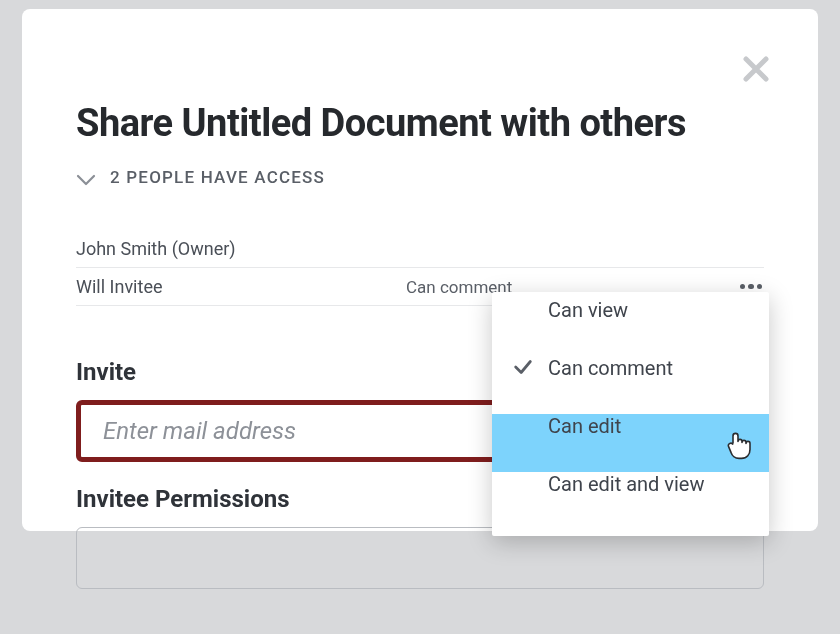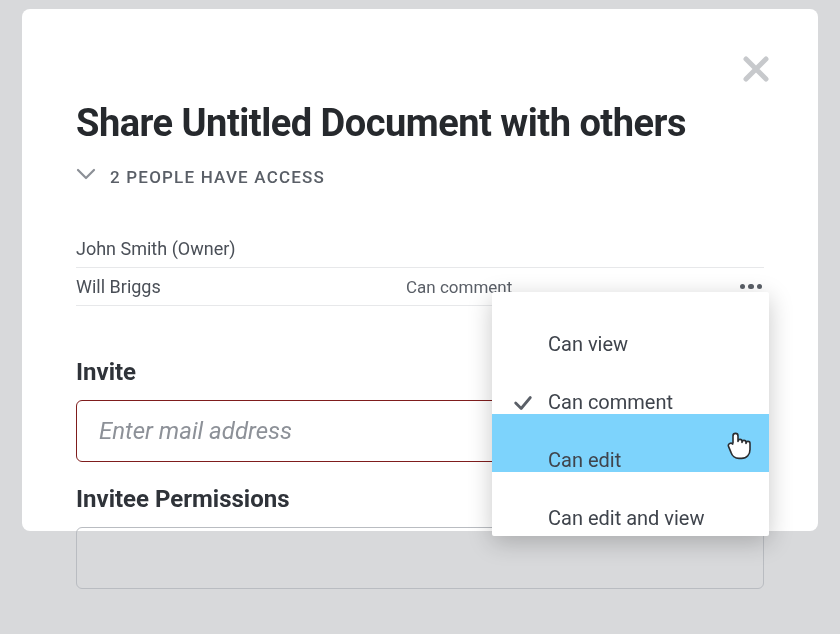--- a/index.html
+++ b/index.html
@@ -41,21 +41,21 @@
     }
     .dialog-title {
       font-size: 38px;
       font-weight: 700;
       color: #26292d;
       margin-top: 56px;
       letter-spacing: -0.5px;
     }
     .access-row {
       display: flex;
-      align-items: flex-start;
+      align-items: flex-end;
       margin-top: 22px;
       gap: 14px;
     }
     .chevron {
       width: 20px;
       height: 14px;
       color: #8b8f96;
       display: flex;
       align-items: center;
       justify-content: center;
@@ -108,21 +108,21 @@
       color: #2f3339;
       margin-top: 52px;
     }
     .section-label.second {
       margin-top: 23px;
     }
     .text-input {
       width: 100%;
       height: 62px;
       margin-top: 14px;
-      border: 1px solid #7f1d1d;
+      border: 5px solid #7f1d1d;
       border-radius: 6px;
       padding: 0 22px;
       font-size: 24px;
       font-style: italic;
       color: #8d9198;
       font-family: inherit;
       outline: none;
     }
     .text-input::placeholder {
       color: #8d9198;
@@ -142,21 +142,21 @@
       left: 470px;
       width: 277px;
       background: #fff;
       box-shadow: 0 6px 24px rgba(0,0,0,0.22);
       border-radius: 2px;
       padding: 6px 0;
       z-index: 10;
     }
     .dd-item {
       display: flex;
-      align-items: flex-end;
+      align-items: flex-start;
       height: 58px;
       padding: 0 10px 0 20px;
       font-size: 20px;
       color: #3f444c;
       cursor: pointer;
       position: relative;
     }
     .dd-item.highlight {
       background: #7dd3fc;
     }
@@ -206,21 +206,21 @@
     <div class="access-label">2 PEOPLE HAVE ACCESS</div>
   </div>
 
   <div class="people-list">
     <div class="person-row">
       <div class="person-name">John Smith (Owner)</div>
       <div class="person-perm"></div>
       <div style="width:34px"></div>
     </div>
     <div class="person-row">
-      <div class="person-name">Will Briggs</div>
+      <div class="person-name">Will Invitee</div>
       <div class="person-perm">Can comment</div>
       <div class="row-menu">
         <span></span>
         <span></span>
         <span></span>
       </div>
     </div>
   </div>
 
   <div class="section-label">Invite</div>

